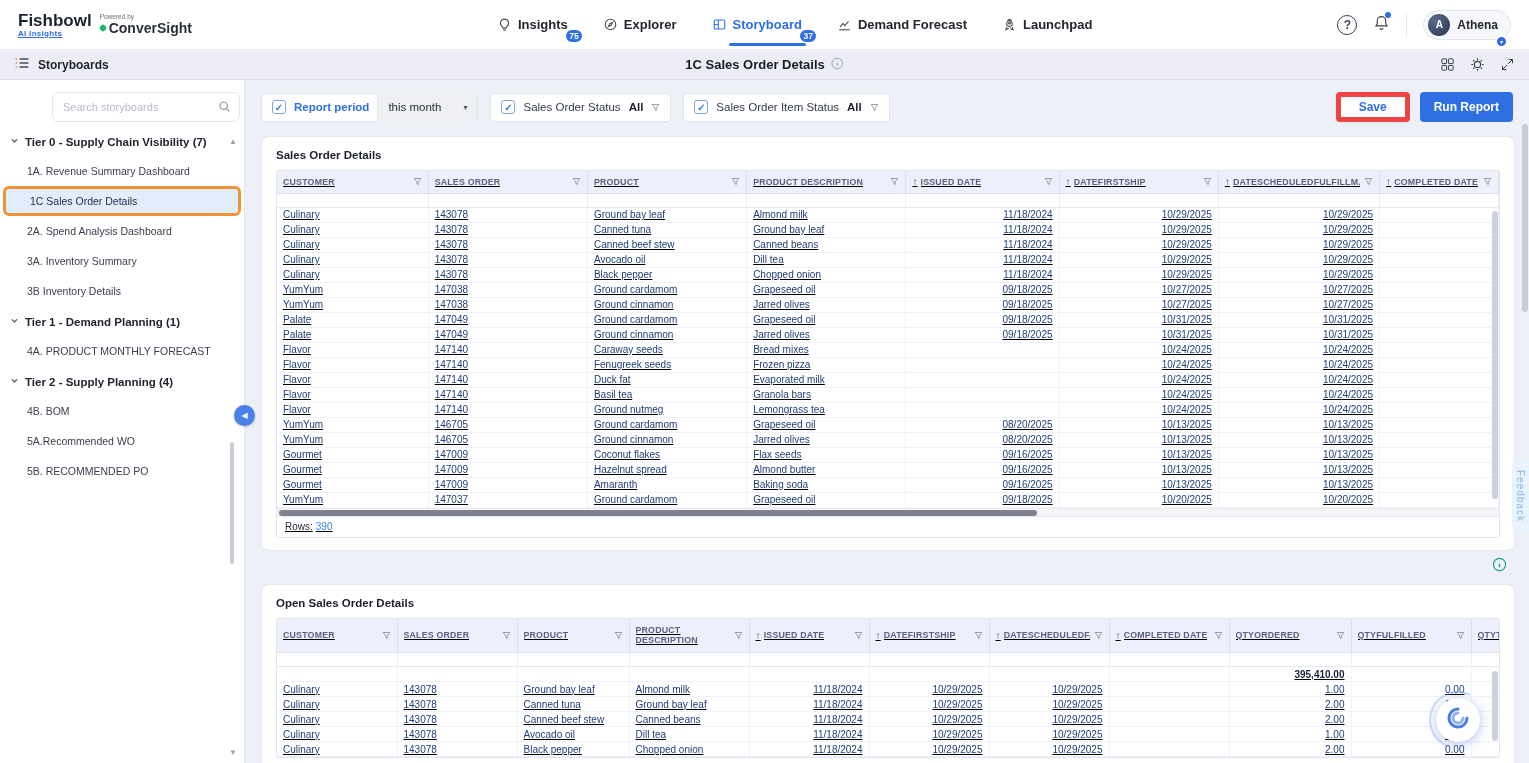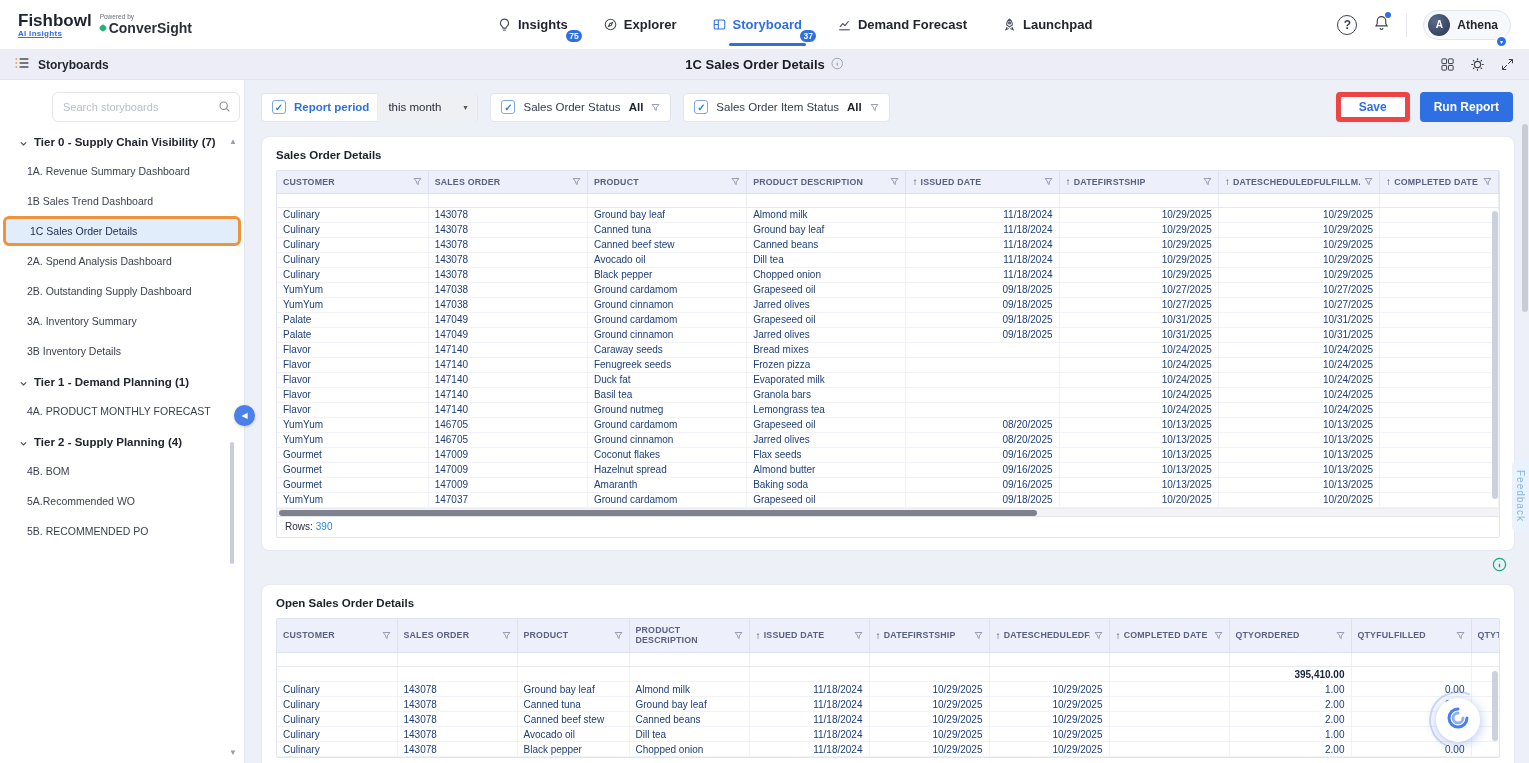--- a/index.html
+++ b/index.html
@@ -40,21 +40,21 @@
   .sub-right .icn { cursor:pointer; display:flex; }
 
   
   .app-body { display:flex; height:683px; }
   .sidebar { width:245px; background:#fff; border-right:1px solid #e4e6ee; position:relative; padding-top:6px; flex-shrink:0; }
   .search-wrap { margin:6px 4px 4px 12px; position:relative;padding-left:40px; }
   .search-input { width:100%; height:30px; border:1px solid #e3e6ec; border-radius:6px; padding:0 30px 0 10px; font-size:11px; color:#333; font-family:inherit; outline:none; }
   .search-input::placeholder { color:#b9bdc8; }
   .search-icon { position:absolute; right:9px; top:8px; display:flex; }
   .tree { margin-top:4px; }
-  .tree-group-header { display:flex; align-items:flex-end; gap:6px; padding:10px 10px 8px 10px; font-size:11.5px; font-weight:700; color:#22252f; cursor:pointer; white-space:nowrap;margin-left:9px; }
+  .tree-group-header { display:flex; align-items:flex-start; gap:6px; padding:10px 10px 8px 10px; font-size:11.5px; font-weight:700; color:#22252f; cursor:pointer; white-space:nowrap; }
   .tree-chevron { display:flex; }
   .tree-item { height:30px; line-height:30px; padding-left:27px; font-size:10.5px; color:#3a3f4d; cursor:pointer; white-space:nowrap; overflow:hidden; text-overflow:ellipsis; }
   .tree-item.selected { margin:0 3px; border:3px solid #f09338; border-radius:6px; background:#e2edfb; color:#1c2b4a; line-height:24px; padding-left:24px; font-weight:400; }
   .sb-arrow-top { position:absolute; top:57px; right:7px; font-size:8px; color:#9aa0ab; }
   .sb-arrow-bottom { position:absolute; bottom:6px; right:7px; font-size:8px; color:#9aa0ab; cursor:pointer; }
   .sb-scroll-thumb { position:absolute; right:10px; top:362px; width:4px; height:122px; background:#c9cdd6; border-radius:2px; }
   .collapse-handle { position:absolute; right:-11px; top:325px; width:21px; height:21px; background:#4a80e9; border-radius:50%; color:#fff; font-size:8px; display:flex; align-items:center; justify-content:center; z-index:6; cursor:pointer; box-shadow:0 1px 3px rgba(0,0,0,.2); }
 
   .main { flex:1; background:#eef0f8; position:relative; overflow:hidden; }
 
@@ -67,21 +67,21 @@
   .fvalue { font-size:11.5px; font-weight:700; color:#20242e; }
   .dropdown { height:29px; margin-right:-10px; border-left:1px solid #e7eaf2; background:#eef0f4; display:flex; align-items:center; gap:22px; padding:0 10px; font-size:11.5px; color:#2a2e3a; cursor:pointer; border-radius:0 4px 4px 0; }
   .caret { font-size:8px; color:#555; }
   .filter-actions { margin-left:auto; display:flex; gap:10px; }
   .btn-save { height:30px; padding:0 18px; background:#fff; color:#2f6fe4; border:5px solid #ef4444; border-radius:4px; font-size:12px; font-weight:600; font-family:inherit; cursor:pointer; box-shadow:0 1px 2px rgba(0,0,0,.05); }
   .btn-run { height:30px; padding:0 14px; background:#2f6fe4; color:#fff; border:none; border-radius:4px; font-size:12px; font-weight:600; font-family:inherit; cursor:pointer; }
 
   
   .card { margin:12px 14px 0 16px; background:#fff; border:1px solid #e6e8f2; border-radius:8px; padding:12px 14px; position:relative; }
   .card-title { font-size:11.5px; font-weight:700; color:#1c202b; margin-bottom:9px; }
-  .tframe { border:1px solid #e2e5f0; border-radius:2px; position:relative; overflow:hidden; }
+  .tframe { border:1px solid #e2e5f0; border-radius:2px; position:relative; overflow:hidden;text-decoration:underline; }
   .tscroll { overflow:hidden; }
   table { border-collapse:collapse; table-layout:fixed; width:100%; }
   table.fixedw { width:1280px; }
   th { background:#edeffa; height:22px; padding:0 6px; border-right:1px solid #dde0f0; border-bottom:1px solid #dde0f0; font-size:8.8px; font-weight:700; color:#596180; text-transform:uppercase; letter-spacing:.2px; text-align:left; }
   th.tall { height:34px; }
   .hc { display:flex; align-items:center; justify-content:space-between; gap:4px; }
   .hl { display:flex; align-items:center; gap:3px; min-width:0; }
   .hlabel { white-space:nowrap; overflow:hidden; }
   th.tall .hlabel { white-space:normal; line-height:1.2; }
   .sarr { color:#39466e; font-size:10px; font-weight:400; }
@@ -244,24 +244,22 @@
     <div class="tree" id="sidebar-tree">
         <div class="tree-group-header">
           <span class="tree-chevron">
             <svg width="9" height="9" viewBox="0 0 12 12" fill="none" stroke="#4a4f5b" stroke-width="1.6">
               <path d="M2.5 4.5L6 8l3.5-3.5"></path>
             </svg>
           </span>
           <span>Tier 0 - Supply Chain Visibility (7)</span>
         </div>
         <div class="tree-item">1A. Revenue Summary Dashboard</div>
-        <div class="tree-item">1B Sales Trend Dashboard</div>
         <div class="tree-item selected">1C Sales Order Details</div>
         <div class="tree-item">2A. Spend Analysis Dashboard</div>
-        <div class="tree-item">2B. Outstanding Supply Dashboard</div>
         <div class="tree-item">3A. Inventory Summary</div>
         <div class="tree-item">3B Inventory Details</div>
         <div class="tree-group-header">
           <span class="tree-chevron">
             <svg width="9" height="9" viewBox="0 0 12 12" fill="none" stroke="#4a4f5b" stroke-width="1.6">
               <path d="M2.5 4.5L6 8l3.5-3.5"></path>
             </svg>
           </span>
           <span>Tier 1 - Demand Planning (1)</span>
         </div>

